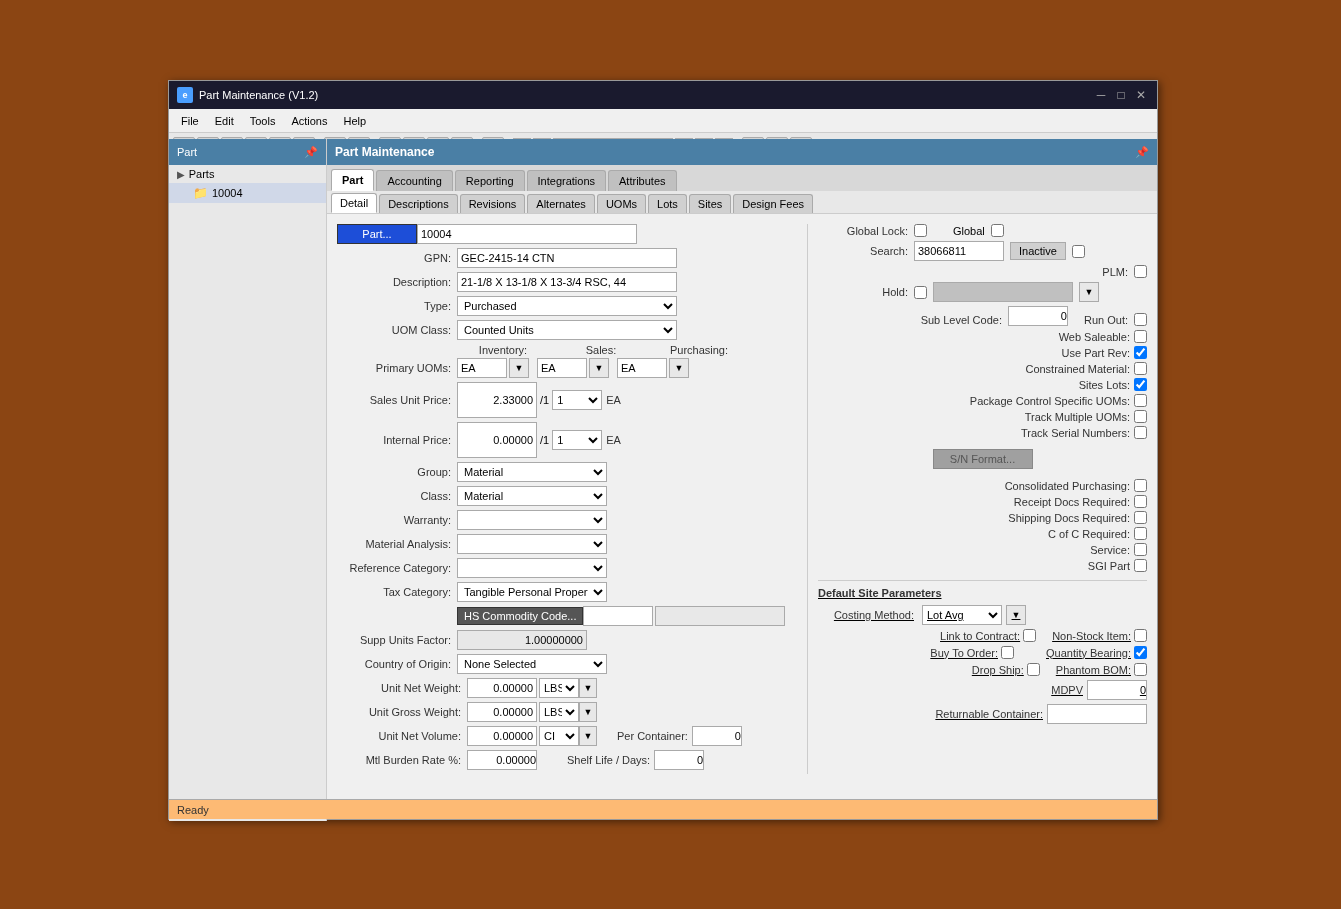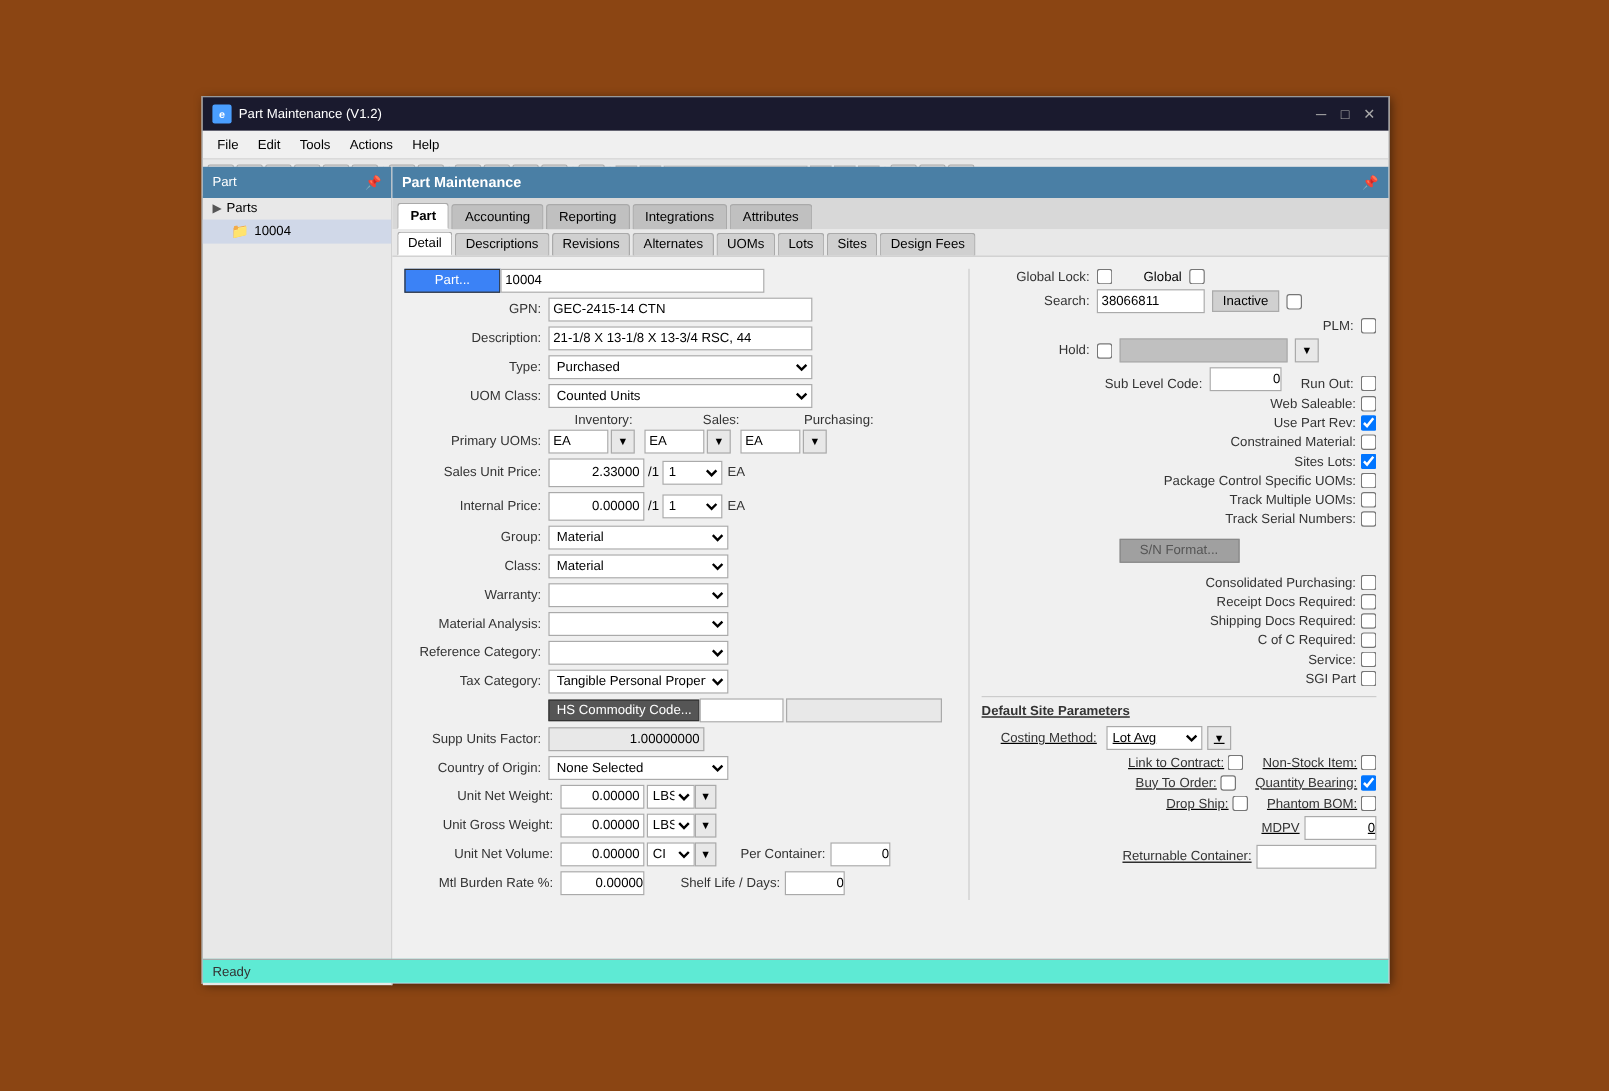--- a/index.html
+++ b/index.html
@@ -48,46 +48,46 @@
     .form-area { padding: 10px; overflow-y: auto; height: calc(100% - 58px); }
     
     .form-row { display: flex; align-items: center; margin-bottom: 4px; }
     .form-label { text-align: right; min-width: 120px; padding-right: 6px; color: #333; font-size: 11px; }
     .form-input { height: 20px; border: 1px solid #aaa; padding: 0 3px; font-size: 11px; background: white; }
     .form-input.wide { width: 220px; }
     .form-select { height: 20px; border: 1px solid #aaa; padding: 0 2px; font-size: 11px; background: white; }
     .form-select.wide { width: 220px; }
     .form-select.medium { width: 150px; }
     
-    .part-label-btn { background: #3b82f6; color: white; padding: 3px 8px; border: 1px solid #333; cursor: pointer; font-size: 11px; min-width: 80px; }
+    .part-label-btn { background: #1d4ed8; color: white; padding: 3px 8px; border: 1px solid #333; cursor: pointer; font-size: 11px; min-width: 80px; }
     
     .two-col { display: flex; gap: 0; }
     .left-col { flex: 1; padding-right: 10px; }
     .right-col { width: 340px; padding-left: 10px; border-left: 1px solid #ccc; }
     
     .uom-row { display: flex; align-items: center; margin-bottom: 4px; }
     .uom-row-label { text-align: right; min-width: 120px; padding-right: 6px; color: #333; }
     .uom-cell { display: flex; align-items: center; gap: 2px; margin-right: 8px; }
     .uom-input { width: 50px; height: 20px; border: 1px solid #aaa; padding: 0 3px; font-size: 11px; background: white; }
     .uom-dropdown { width: 20px; height: 20px; border: 1px solid #aaa; background: #e8e8e8; cursor: pointer; display: flex; align-items: center; justify-content: center; font-size: 9px; }
     
     .price-row { display: flex; align-items: center; margin-bottom: 4px; }
-    .price-input { width: 80px; height: 24px; border: 1px solid #aaa; padding: 0 3px; text-align: right; font-size: 11px; background: white; }
+    .price-input { width: 80px; height: 36px; border: 1px solid #aaa; padding: 0 3px; text-align: right; font-size: 11px; background: white; }
     .price-divider { margin: 0 3px; font-size: 11px; }
     .price-unit-select { width: 50px; height: 20px; border: 1px solid #aaa; font-size: 11px; background: white; }
     .price-unit-label { margin-left: 4px; font-size: 11px; color: #333; }
     .form-checkbox { width: 13px; height: 13px; }
     .inactive-btn { background: #d0d0d0; border: 1px solid #aaa; padding: 2px 8px; cursor: pointer; font-size: 11px; }
     
     .sn-format-btn { background: #a0a0a0; border: 1px solid #888; padding: 3px 8px; cursor: pointer; font-size: 11px; color: #555; width: 100px; text-align: center; margin: 4px auto; display: block; }
     
     .default-site { margin-top: 8px; border-top: 1px solid #ccc; padding-top: 6px; text-decoration: underline; }
     .default-site-title { font-weight: bold; font-size: 11px; margin-bottom: 6px; color: #333; }
     
-    .status-bar { position: absolute; bottom: 0; left: 0; right: 0; height: 20px; background: #5eead4; border-top: 1px solid #aaa; display: flex; align-items: center; padding: 0 8px; font-size: 11px; color: #333; }
+    .status-bar { position: absolute; bottom: 0; left: 0; right: 0; height: 20px; background: #fdba74; border-top: 1px solid #aaa; display: flex; align-items: center; padding: 0 8px; font-size: 11px; color: #333; }
 
     .hs-commodity-row { display: flex; align-items: center; margin-bottom: 4px; }
     .hs-btn { background: #555; color: white; padding: 2px 6px; border: 1px solid #333; cursor: pointer; font-size: 11px; min-width: 100px; text-align: center; }
     .hs-code-input { width: 70px; height: 20px; border: 1px solid #aaa; padding: 0 3px; font-size: 11px; background: white; }
     .hs-code-input2 { width: 130px; height: 20px; border: 1px solid #aaa; padding: 0 3px; font-size: 11px; background: #e8e8e8; margin-left: 2px; }
 
     .weight-row { display: flex; align-items: center; margin-bottom: 4px; }
     .weight-label { text-align: right; min-width: 130px; padding-right: 6px; color: #333; font-size: 11px; }
     .weight-input { width: 70px; height: 20px; border: 1px solid #aaa; padding: 0 3px; text-align: right; font-size: 11px; background: white; }
     .weight-unit { width: 40px; height: 20px; border: 1px solid #aaa; font-size: 11px; background: white; margin-left: 2px; }
@@ -483,21 +483,21 @@
               <div style="display:flex; align-items:center; gap:3px;">
                 <span style="font-size:11px; color:#333;">Link to Contract:</span>
                 <input type="checkbox" class="form-checkbox" style="">
               </div>
               <div style="display:flex; align-items:center; gap:3px;">
                 <span style="font-size:11px; color:#333;">Non-Stock Item:</span>
                 <input type="checkbox" class="form-checkbox" style="">
               </div>
             </div>
 
-            <div style="display:flex; align-items:center; gap:16px; margin-bottom:4px; justify-content:flex-end;">
+            <div style="display:flex; align-items:center; gap:32px; margin-bottom:4px; justify-content:flex-end;">
               <div style="display:flex; align-items:center; gap:3px;">
                 <span style="font-size:11px; color:#333;">Buy To Order:</span>
                 <input type="checkbox" class="form-checkbox" style="">
               </div>
               <div style="display:flex; align-items:center; gap:3px;">
                 <span style="font-size:11px; color:#333;">Quantity Bearing:</span>
                 <input type="checkbox" class="form-checkbox" checked="" style="">
               </div>
             </div>
 

